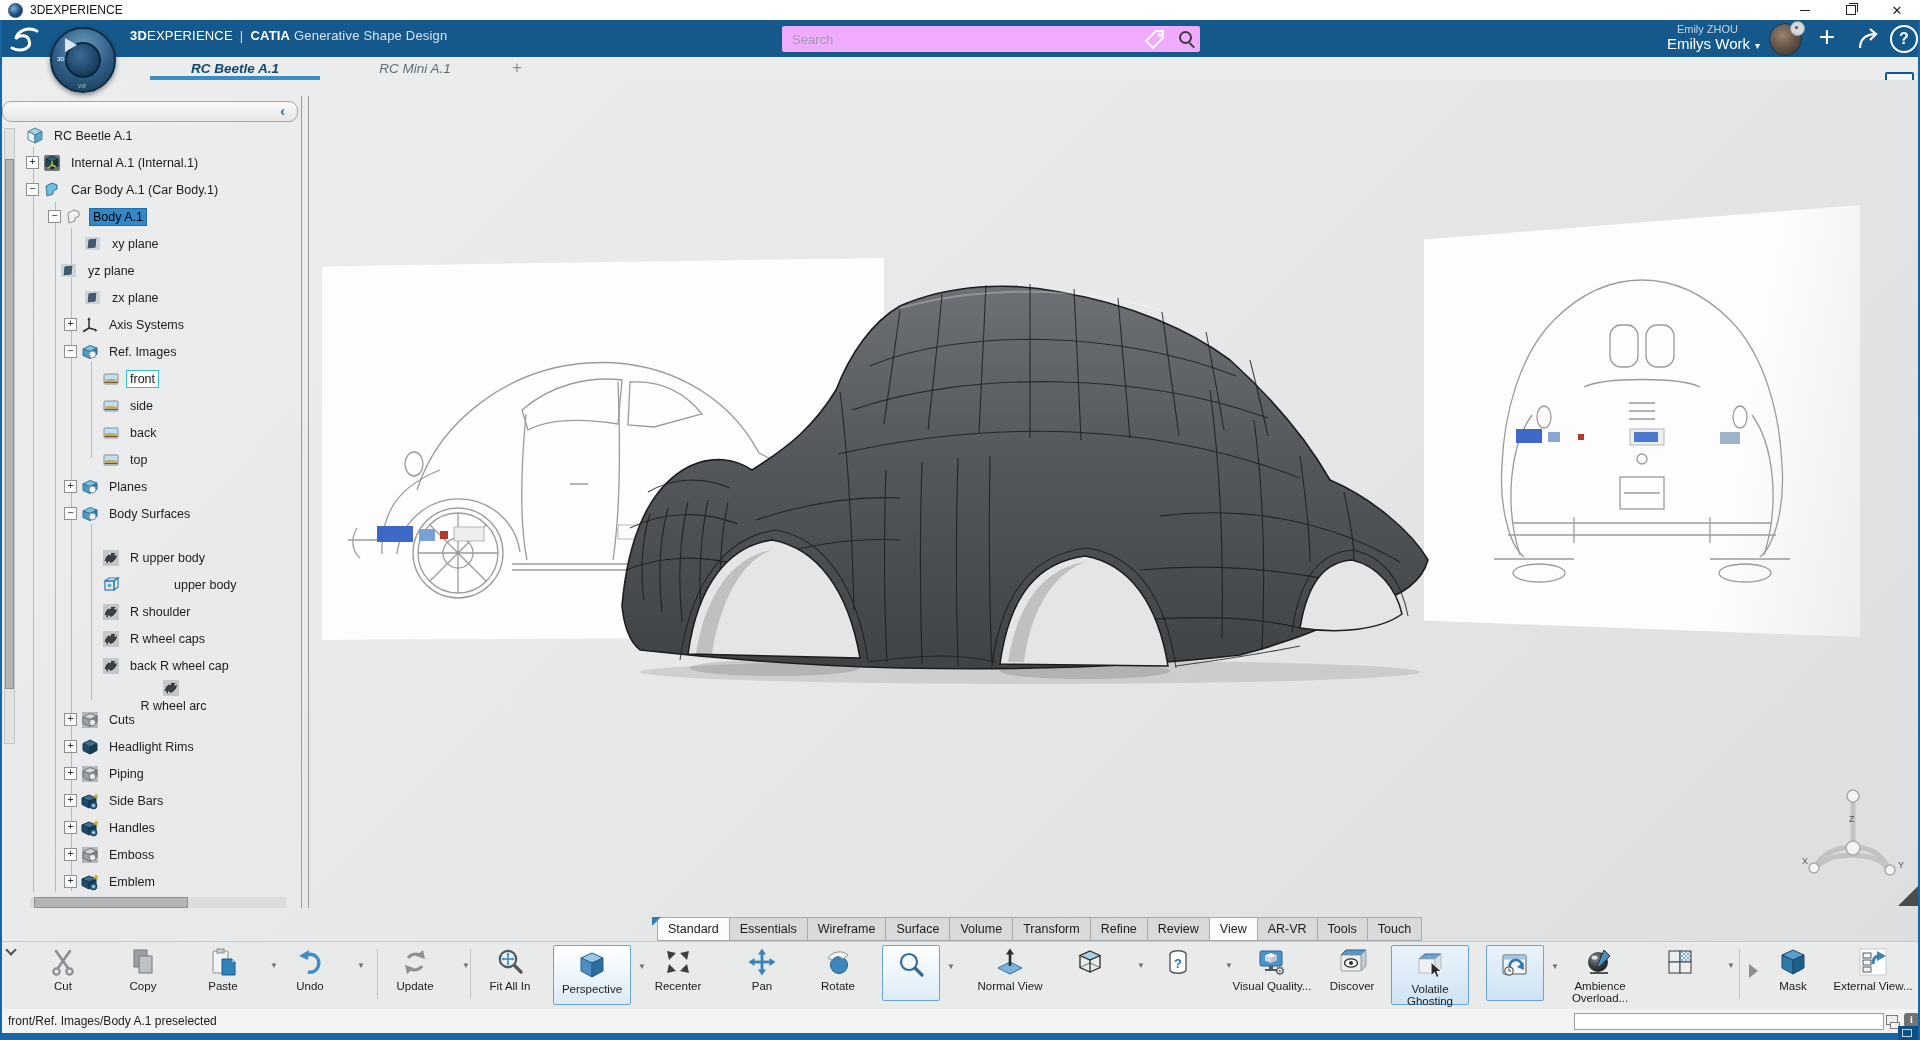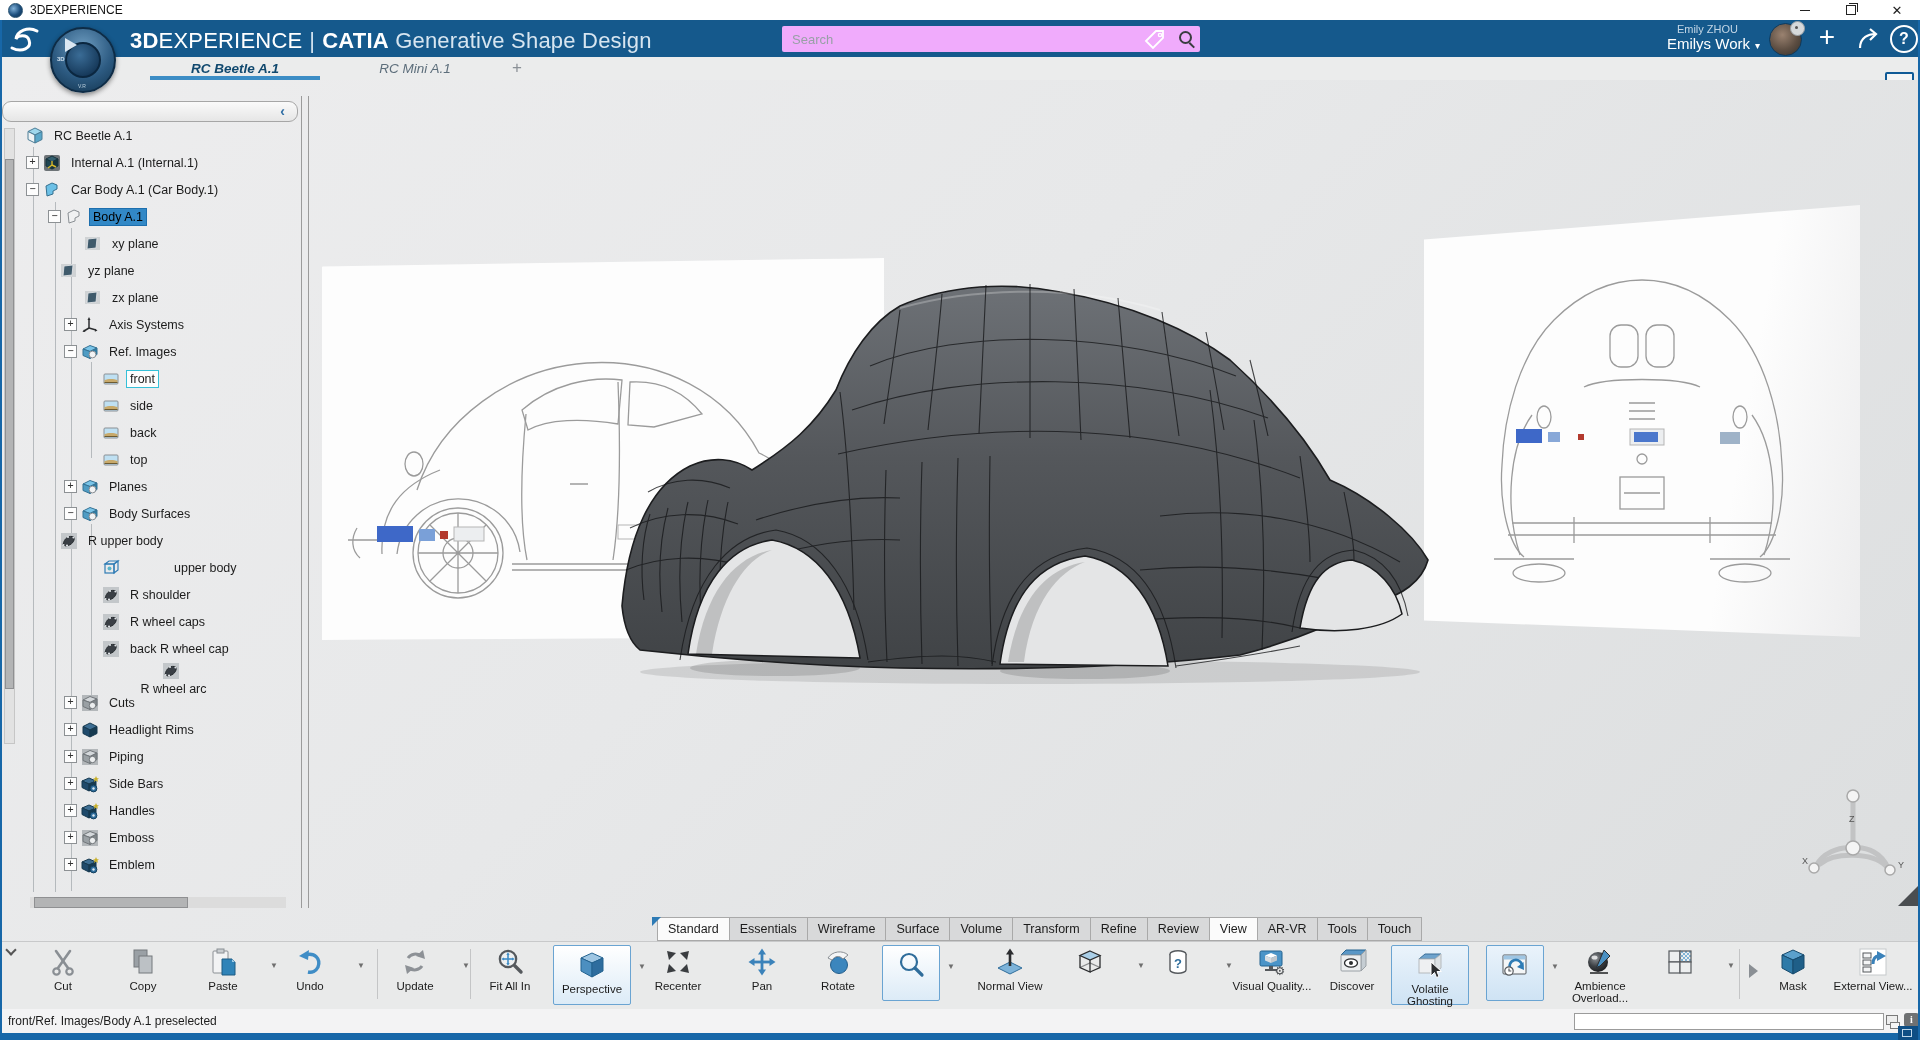--- a/index.html
+++ b/index.html
@@ -17,21 +17,21 @@
   #appbar{position:absolute;left:0;top:20px;width:1920px;height:37px;background:#15598c;color:#fff;}
   #logo3ds{position:absolute;left:8px;top:4px;}
   #compass{position:absolute;left:50px;top:7px;width:62px;height:62px;border-radius:50%;z-index:30;
      background:radial-gradient(circle at 50% 30%,#6d9cc0 0%,#2d5b82 55%,#123least 100%);
      background:radial-gradient(circle at 50% 30%,#6d9cc0 0%,#2d5b82 55%,#12344f 100%);
      border:2px solid #0e2c46;box-shadow:0 2px 5px rgba(0,0,0,.45);}
   #compass .inner{position:absolute;left:13px;top:13px;width:32px;height:32px;border-radius:50%;background:radial-gradient(circle at 40% 35%,#3a6c96,#16395a 75%);border:2px solid #0b2740;}
   #compass .play{position:absolute;left:13px;top:9px;width:0;height:0;border-left:12px solid #dbe7f2;border-top:7px solid transparent;border-bottom:7px solid transparent;}
   #compass .c3d{position:absolute;left:5px;top:27px;font-size:6px;color:#cfe0ee;font-weight:bold;}
   #compass .cvr{position:absolute;left:26px;bottom:2px;font-size:5px;color:#b9cedd;}
-  #brand{position:absolute;left:130px;top:8px;font-size:22px;color:#fff;letter-spacing:.2px;}
+  #brand{position:absolute;left:130px;top:8px;font-size:13px;color:#fff;letter-spacing:.2px;}
   #brand b{font-weight:bold}
   #brand .sep{margin:0 7px;color:#cfe0ee;font-weight:300}
   #brand .module{color:#d7e5f0;font-weight:300}
   #searchbox{position:absolute;left:782px;top:6px;width:418px;height:26px;background:#f0abfc;border-radius:2px;display:flex;align-items:center;}
   #searchbox input{border:none;outline:none;flex:1;font-size:13px;color:#333;padding:0 10px;font-family:"Liberation Sans",sans-serif;background:transparent;}
   #searchbox input::placeholder{color:#98a0a6}
   #search-mag{width:26px;height:26px;position:relative;}
   #search-mag::before{content:"";position:absolute;left:5px;top:5px;width:9px;height:9px;border:2px solid #3a3d40;border-radius:50%;}
   #search-mag::after{content:"";position:absolute;left:16px;top:16px;width:7px;height:2px;background:#3a3d40;transform:rotate(45deg);transform-origin:0 0;}
   #tag-icon{position:absolute;left:1143px;top:7px;}
@@ -525,21 +525,21 @@
         <span class="ticon">
           <svg width="18" height="18" viewBox="0 0 18 18">
             <polygon points="2,6 9,2.5 16,5 9,8.5" fill="#79c4e8" stroke="#357294"></polygon>
             <polygon points="2,6 9,8.5 9,15.5 2,12.5" fill="#4e9cc4" stroke="#357294"></polygon>
             <polygon points="16,5 9,8.5 9,15.5 16,11.5" fill="#2f7ca3" stroke="#357294"></polygon>
             <circle cx="11.5" cy="11.5" r="3.4" fill="#f2f3f4" stroke="#8a8f94"></circle>
           </svg>
         </span>
         <span class="tlabel">Body Surfaces</span>
       </div>
-      <div class="trow" style="padding-left: 60px;">
+      <div class="trow" style="padding-left: 102px; margin-top: 17px;">
 
         <span class="ticon">
           <svg width="18" height="18" viewBox="0 0 18 18">
             <rect x="1" y="1" width="16" height="16" fill="#c3c7ca"></rect>
             <path d="M3,13 C4,6 9,3 14,5 C15,9 12,13 6,14 Z" fill="#3a3f45" stroke="#23282c"></path>
             <circle cx="3.5" cy="13" r="1.1" fill="#dfe3e6"></circle>
             <circle cx="13.5" cy="5.5" r="1.1" fill="#dfe3e6"></circle>
             <circle cx="7" cy="13.5" r="1.1" fill="#dfe3e6"></circle>
             <circle cx="8" cy="5" r="1.1" fill="#dfe3e6"></circle>
           </svg>

